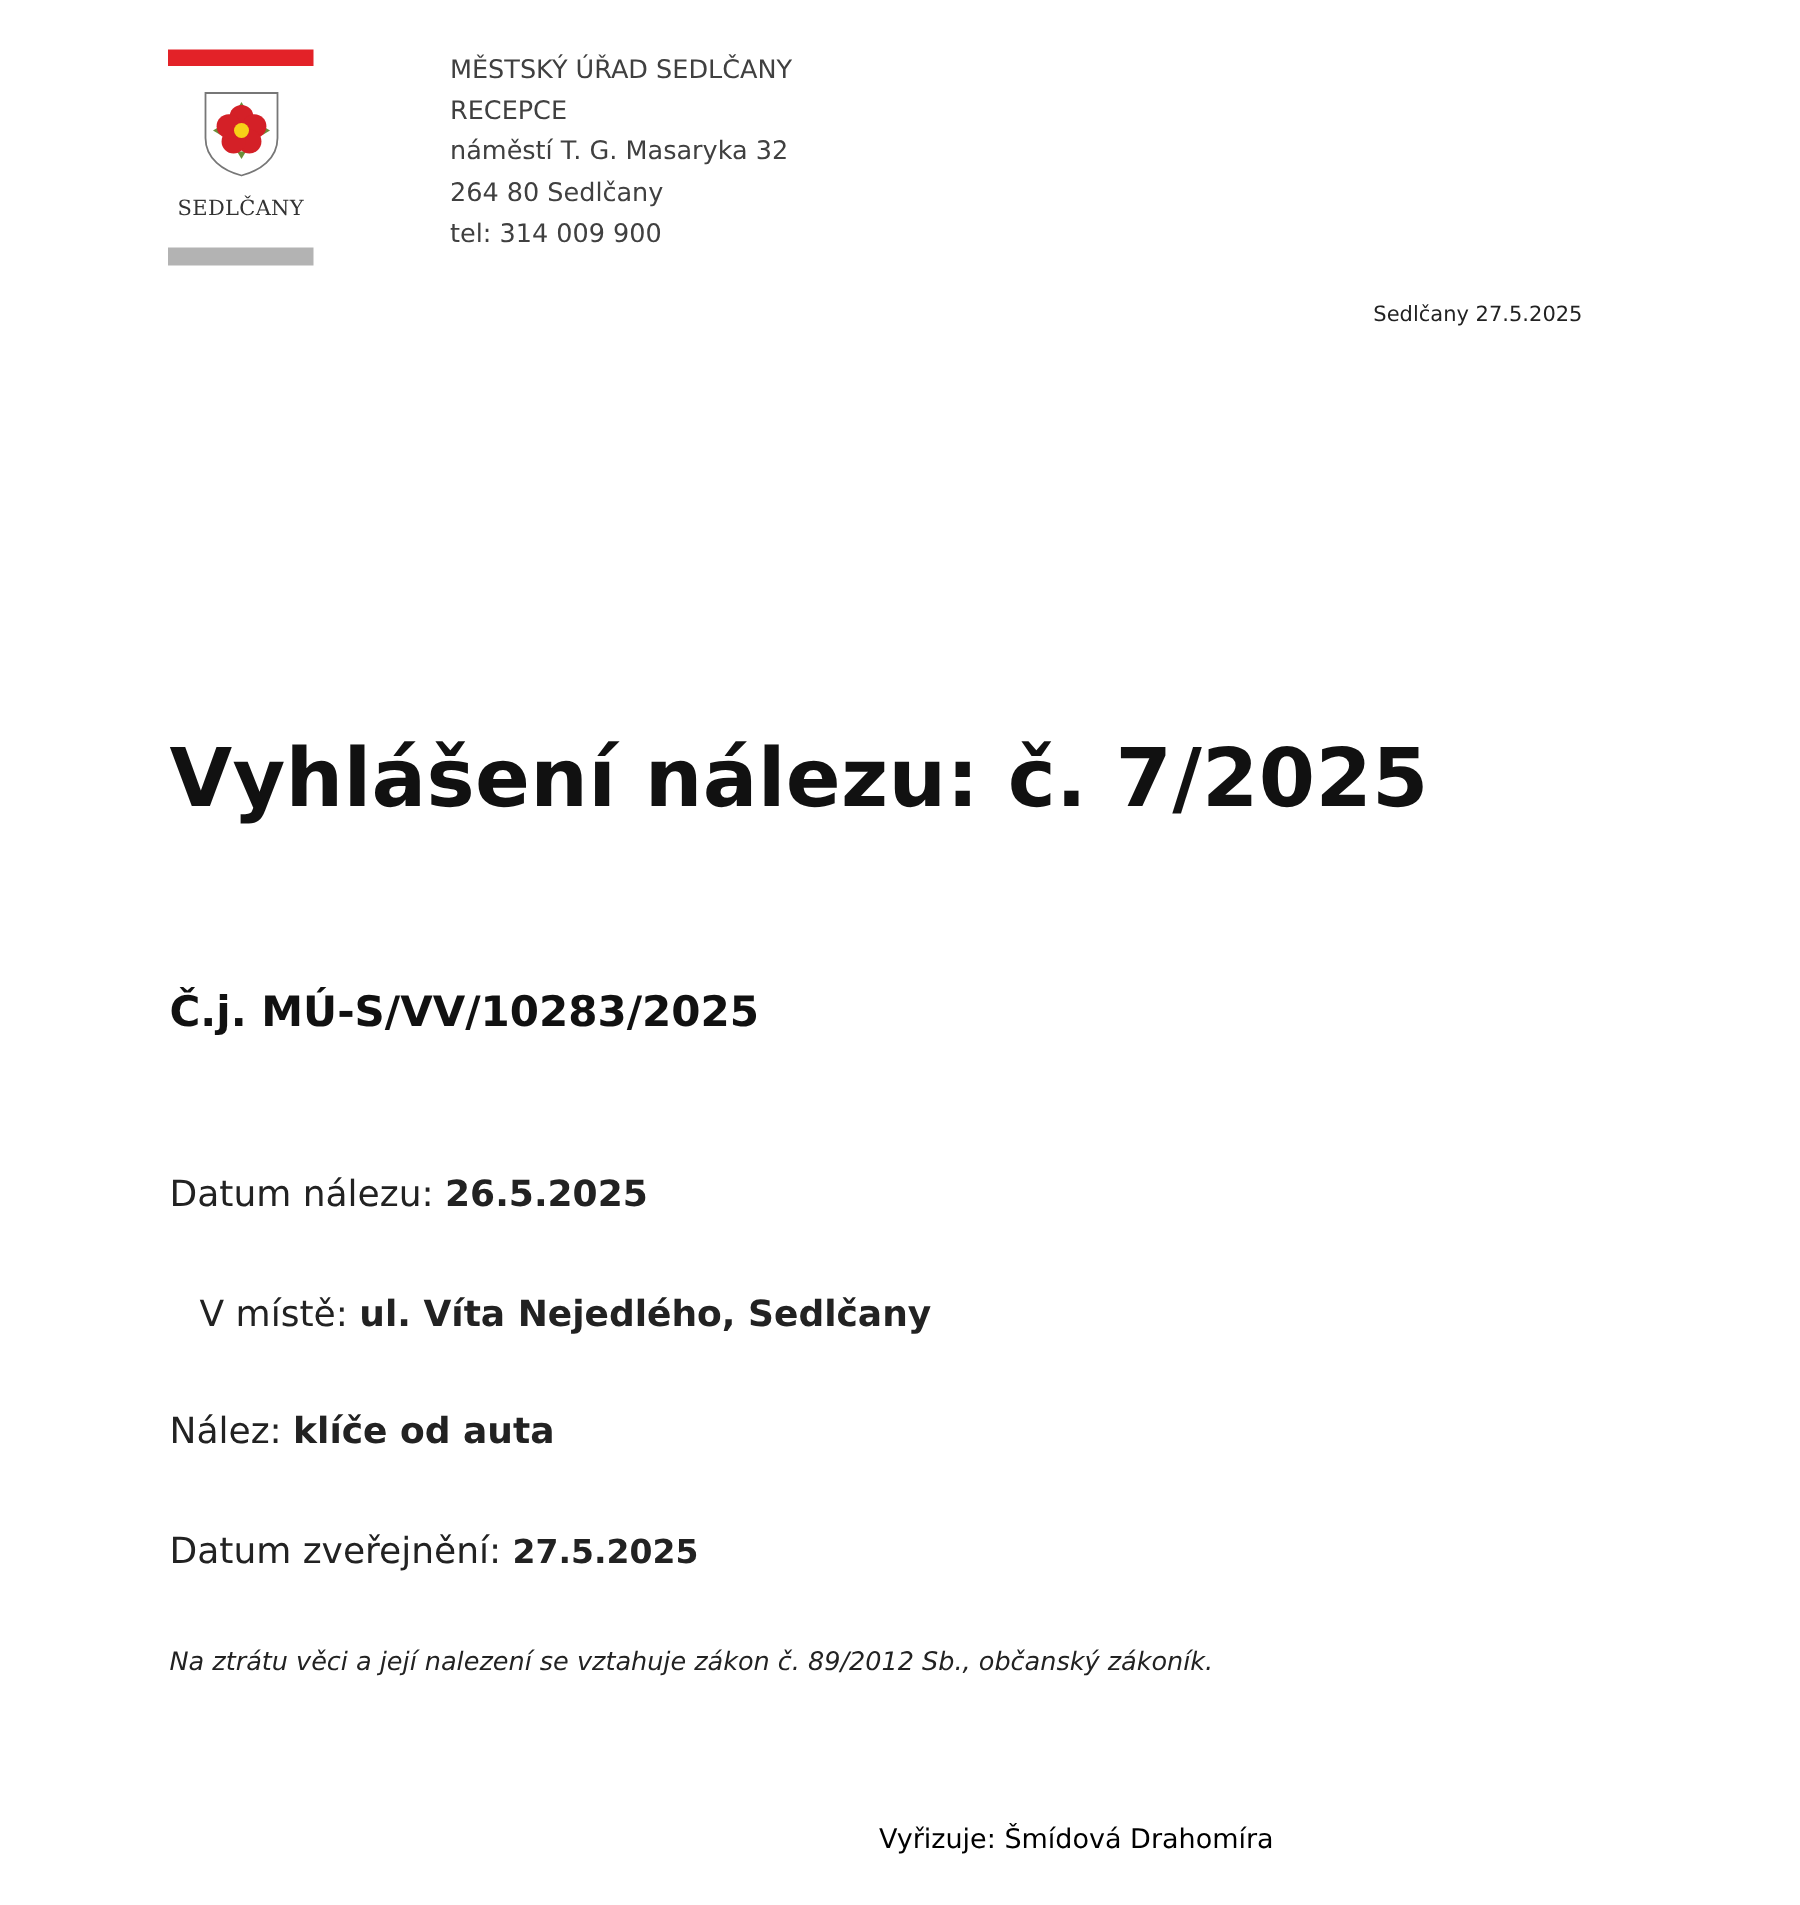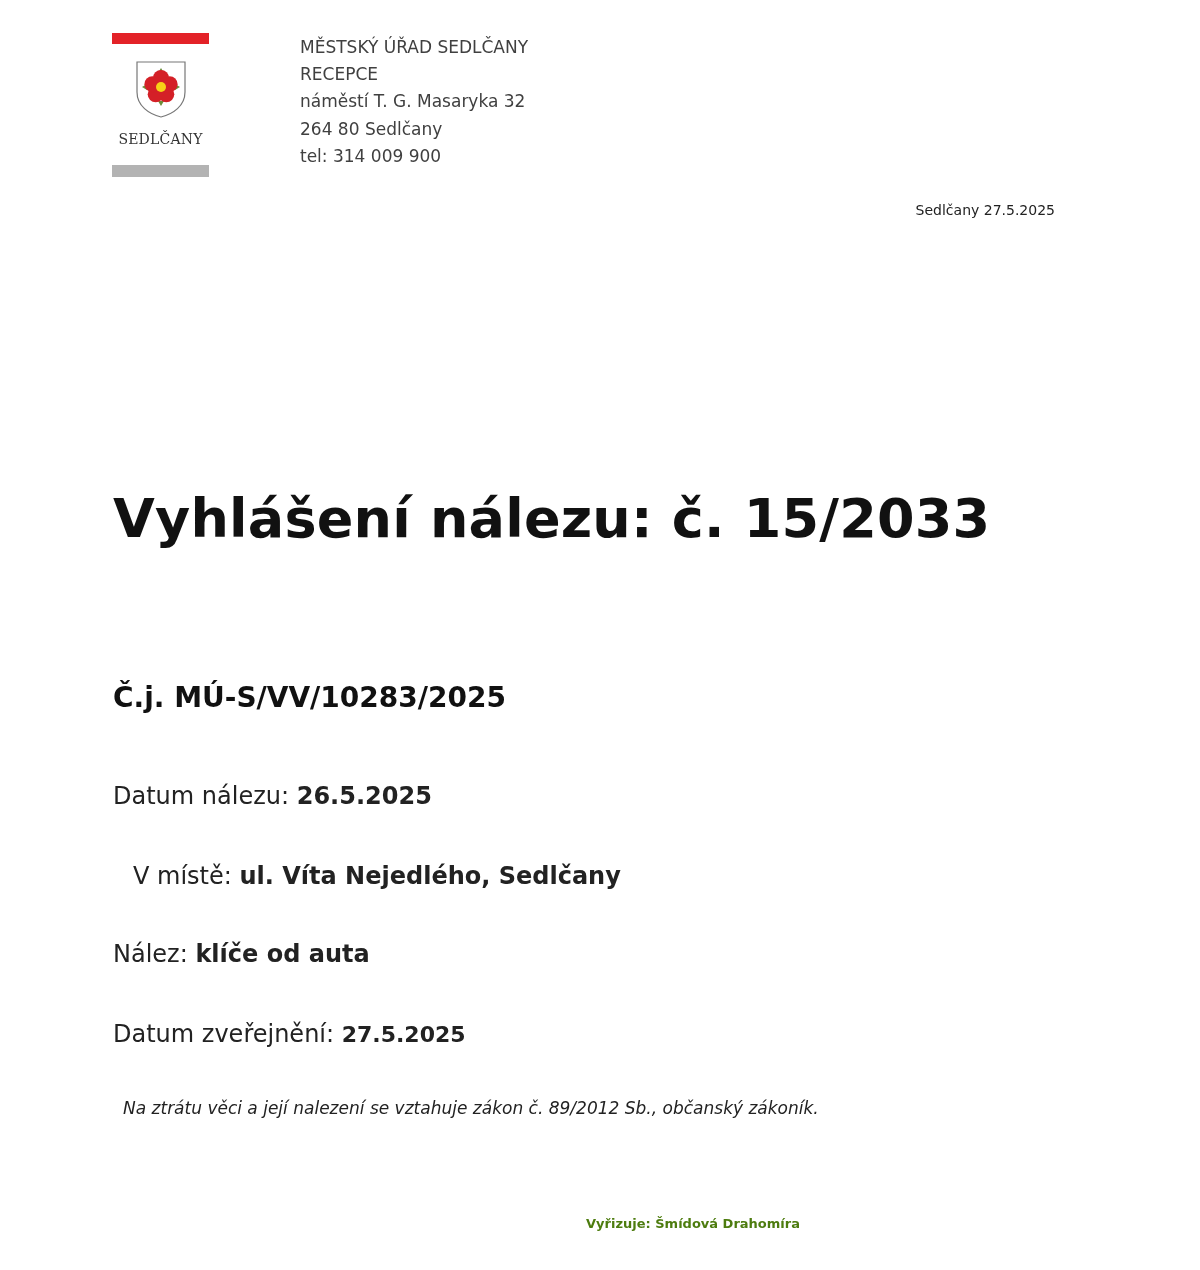--- a/index.html
+++ b/index.html
@@ -9,27 +9,27 @@
   .logo { left: 112px; top: 33px; width: 98px; height: 145px; }
   .logo .red { position: absolute; left: 0; top: 0; width: 97px; height: 11px; background: #e32228; }
   .logo .grey { position: absolute; left: 0; top: 132px; width: 97px; height: 12px; background: #b3b3b3; }
   .logo .shield { position: absolute; left: 23px; top: 27px; width: 52px; height: 58px; }
   .logo .cityname { position: absolute; left: 0; top: 98px; width: 97px; text-align: center;
          font-family: "DejaVu Serif", "Liberation Serif", serif; font-size: 14px; color: #333; letter-spacing: 0.2px; }
   .hdr { left: 300px; font-size: 17px; line-height: 27.5px; color: #404040; }
   .place-date { right: 145px; top: 202px; font-size: 14px; color: #222; }
   .intro { left: 113px; top: 290px; font-style: italic; font-size: 23.5px; line-height: 40px; color: #222; }
   .title { left: 113px; top: 487px; font-weight: bold; font-size: 54px; color: #111; letter-spacing: 0.2px; }
-  .refno { left: 113px; top: 658px; font-weight: bold; font-size: 28px; color: #111; margin-top: 23px; }
+  .refno { left: 113px; top: 658px; font-weight: bold; font-size: 28px; color: #111; }
   .field { left: 113px; font-size: 24px; color: #222; }
   .field .v { font-weight: bold; }
   .f1 { top: 782px; } .f2 { top: 862px; margin-left: 20px; } .f3 { top: 940px; } .f4 { top: 1020px; }
   .f4 .v { font-size: 22px; }
-  .law { left: 113px; top: 1098px; font-style: italic; font-size: 17px; color: #222; margin-left: 10px; }
-  .handler { left: 586px; top: 1216px; font-weight: bold; font-size: 13px; color: #4d7c0f; }
+  .law { left: 113px; top: 1098px; font-style: italic; font-size: 17px; color: #222; }
+  .handler { left: 586px; top: 1216px; font-weight: normal; font-size: 18px; color: #000000; }
 </style>
 </head>
 <body>
 
 <div class="abs logo">
   <div class="red"></div>
   <svg class="shield" viewBox="0 0 52 58">
     <path d="M2 2 H50 V32 C50 46 38 54 26 57 C14 54 2 46 2 32 Z" fill="#fff" stroke="#777" stroke-width="1.2"></path>
     <g transform="translate(26,27)">
       <g fill="#6b8e3a">
@@ -56,21 +56,21 @@
 <div class="abs hdr b" style="top:61px">RECEPCE</div>
 <div class="abs hdr" style="top:88px">náměstí  T. G. Masaryka 32</div>
 <div class="abs hdr" style="top:116px">264 80 Sedlčany</div>
 <div class="abs hdr" style="top:143px">tel:  314 009 900</div>
 
 <div class="abs place-date">Sedlčany  27.5.2025</div>
 
 <div class="abs intro">
 </div>
 
-<div class="abs title">Vyhlášení nálezu: č. 15/2033</div>
+<div class="abs title">Vyhlášení nálezu: č. 7/2025</div>
 
 <div class="abs refno">Č.j. MÚ-S/VV/10283/2025</div>
 
 <div class="abs field f1">
   <span>Datum nálezu: </span><span class="v">26.5.2025</span>
 </div>
 <div class="abs field f2">
   <span>V místě: </span><span class="v">ul. Víta Nejedlého, Sedlčany</span>
 </div>
 <div class="abs field f3">

